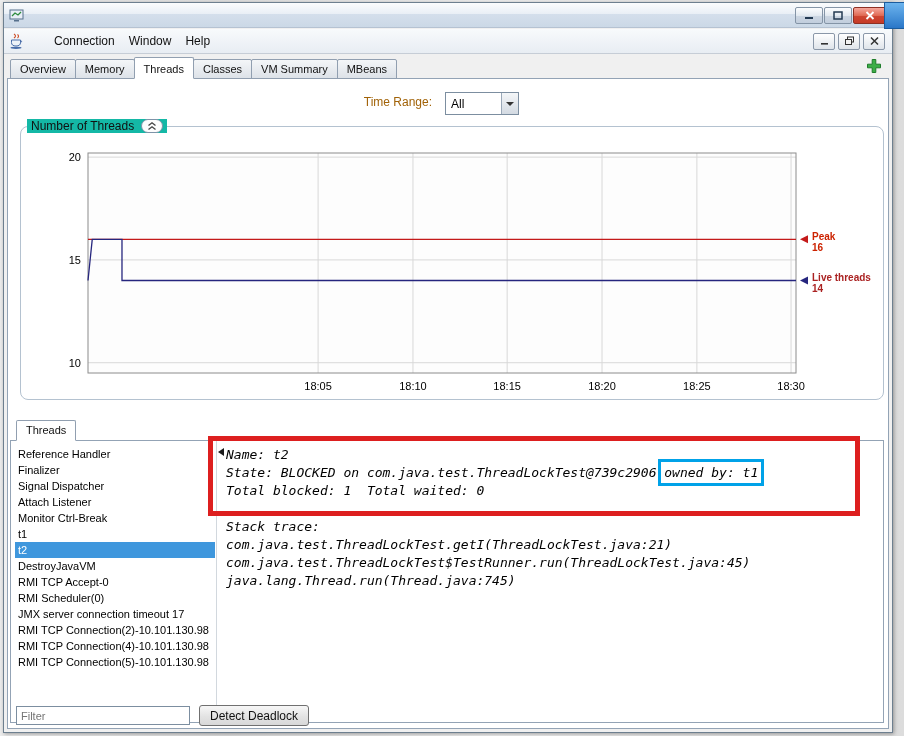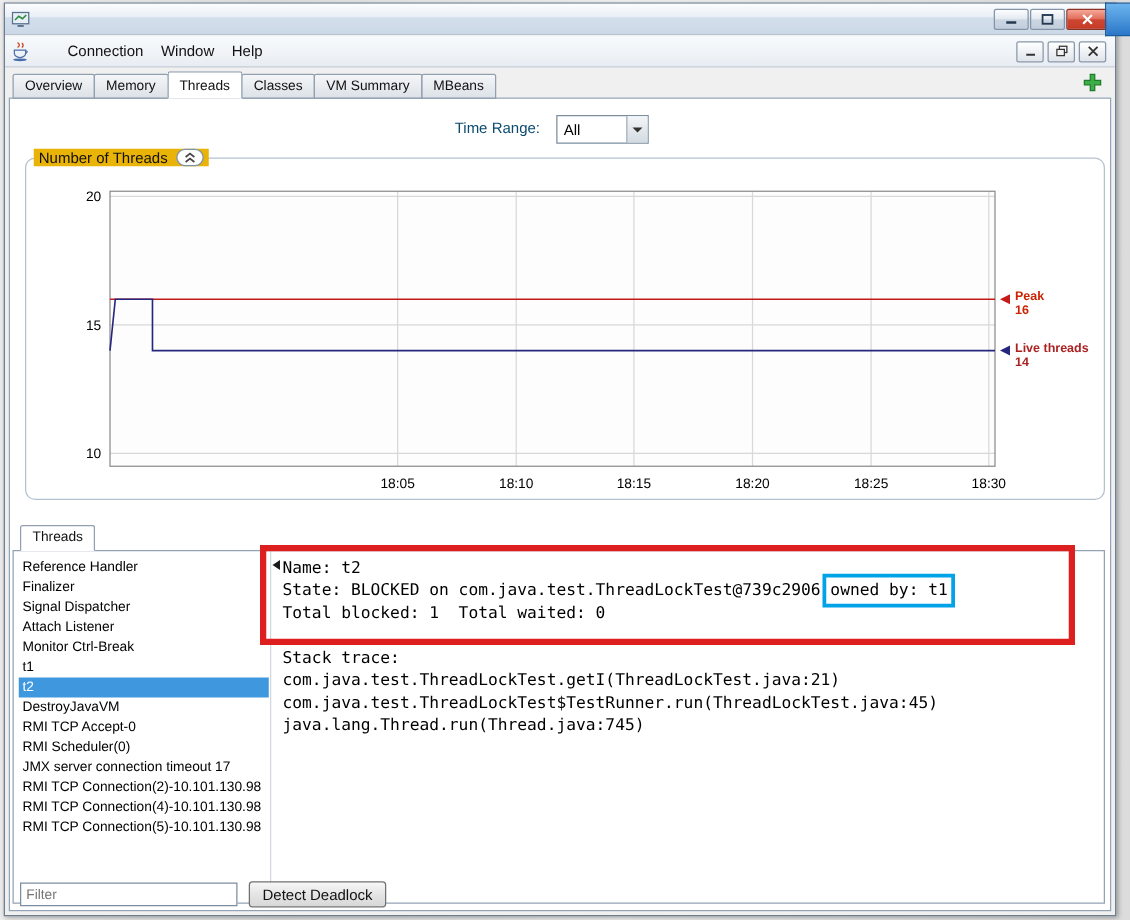--- a/index.html
+++ b/index.html
@@ -57,40 +57,40 @@
   }
   .tab.active { background: #fff; border-bottom: 1px solid #fff; z-index: 3; padding-top: 5px; }
   .plus-icon { position: absolute; right: 10px; top: 4px; width: 16px; height: 16px; }
   
   .content {
     position: absolute; left: 3px; right: 3px; top: 75px; bottom: 3px;
     background: #fff; border: 1px solid #93a3b5;
   }
   .time-range-label {
     position: absolute; left: 324px; top: 16px; width: 100px;
-    text-align: right; font-size: 12px; color: #0c4a6e;
+    text-align: right; font-size: 12px; color: #a16207;
   }
   .combo {
     position: absolute; left: 437px; top: 13px; width: 74px; height: 23px;
     border: 1px solid #7c8ea0; background: #fff; display: flex; align-items: center;
   }
   .combo-value { font-size: 12px; padding-left: 5px; flex: 1; }
   .combo-btn {
     width: 17px; height: 100%; border-left: 1px solid #9aa8b8;
     background: linear-gradient(#f4f6f8, #d3dae2);
     display: flex; align-items: center; justify-content: center;
   }
   .combo-arrow { width: 0; height: 0; border-left: 4px solid transparent; border-right: 4px solid transparent; border-top: 4px solid #333; }
   
   .groupbox {
     position: absolute; left: 12px; top: 47px; width: 864px; height: 274px;
     border: 1px solid #b4c2d0; border-radius: 8px;
   }
   .group-title-wrap {
-    position: absolute; left: 6px; top: -8px; background: #eab308; padding: 0 4px;
+    position: absolute; left: 6px; top: -8px; background: #14b8a6; padding: 0 4px;
     display: flex; align-items: center; gap: 7px; z-index: 2;
   }
   .group-title { font-size: 12px; color: #111; }
   .collapse-btn {
     width: 22px; height: 14px; border: 1px solid #7e93a8; border-radius: 7px;
     display: inline-flex; align-items: center; justify-content: center; background: #fdfdfd;
   }
   #chart { position: absolute; left: 0; top: 0; }
   svg text { font-family: "Liberation Sans", sans-serif; }
   
@@ -107,21 +107,21 @@
   .list-item { height: 16px; line-height: 16px; font-size: 11px; padding-left: 3px; white-space: nowrap; color: #000; }
   .list-item.selected { background: var(--sel, #3f97dd); color: #fff; }
   .v-divider { position: absolute; left: 205px; top: 0; bottom: 0; width: 2px; border-left: 1px solid #d2d8de; }
   .split-arrow {
     position: absolute; left: 207px; top: 7px; width: 0; height: 0;
     border-top: 4px solid transparent; border-bottom: 4px solid transparent; border-right: 6px solid #1a1a1a;
   }
   .thread-detail { position: absolute; left: 215px; top: 5px; right: 8px; }
   .mono-line {
     height: 18px; line-height: 18px; white-space: pre;
-    font-family: "DejaVu Sans Mono", monospace; font-size: 13px; color: #000;
+    font-family: "DejaVu Sans Mono", monospace; font-size: 13px; color: #000; font-style: italic;
   }
   .owned-box { outline: 3px solid var(--blue, #00a2e8); outline-offset: 3px; }
   .filter-input {
     position: absolute; left: 5px; top: 265px; width: 174px; height: 19px;
     border: 1px solid #7c8ea0; font-size: 11px; padding: 0 4px;
     font-family: "Liberation Sans", sans-serif; background: #fff;
   }
   .deadlock-btn {
     position: absolute; left: 188px; top: 264px; width: 110px; height: 21px;
     border: 1px solid #707070; border-radius: 3px; font-size: 12px; color: #111;

